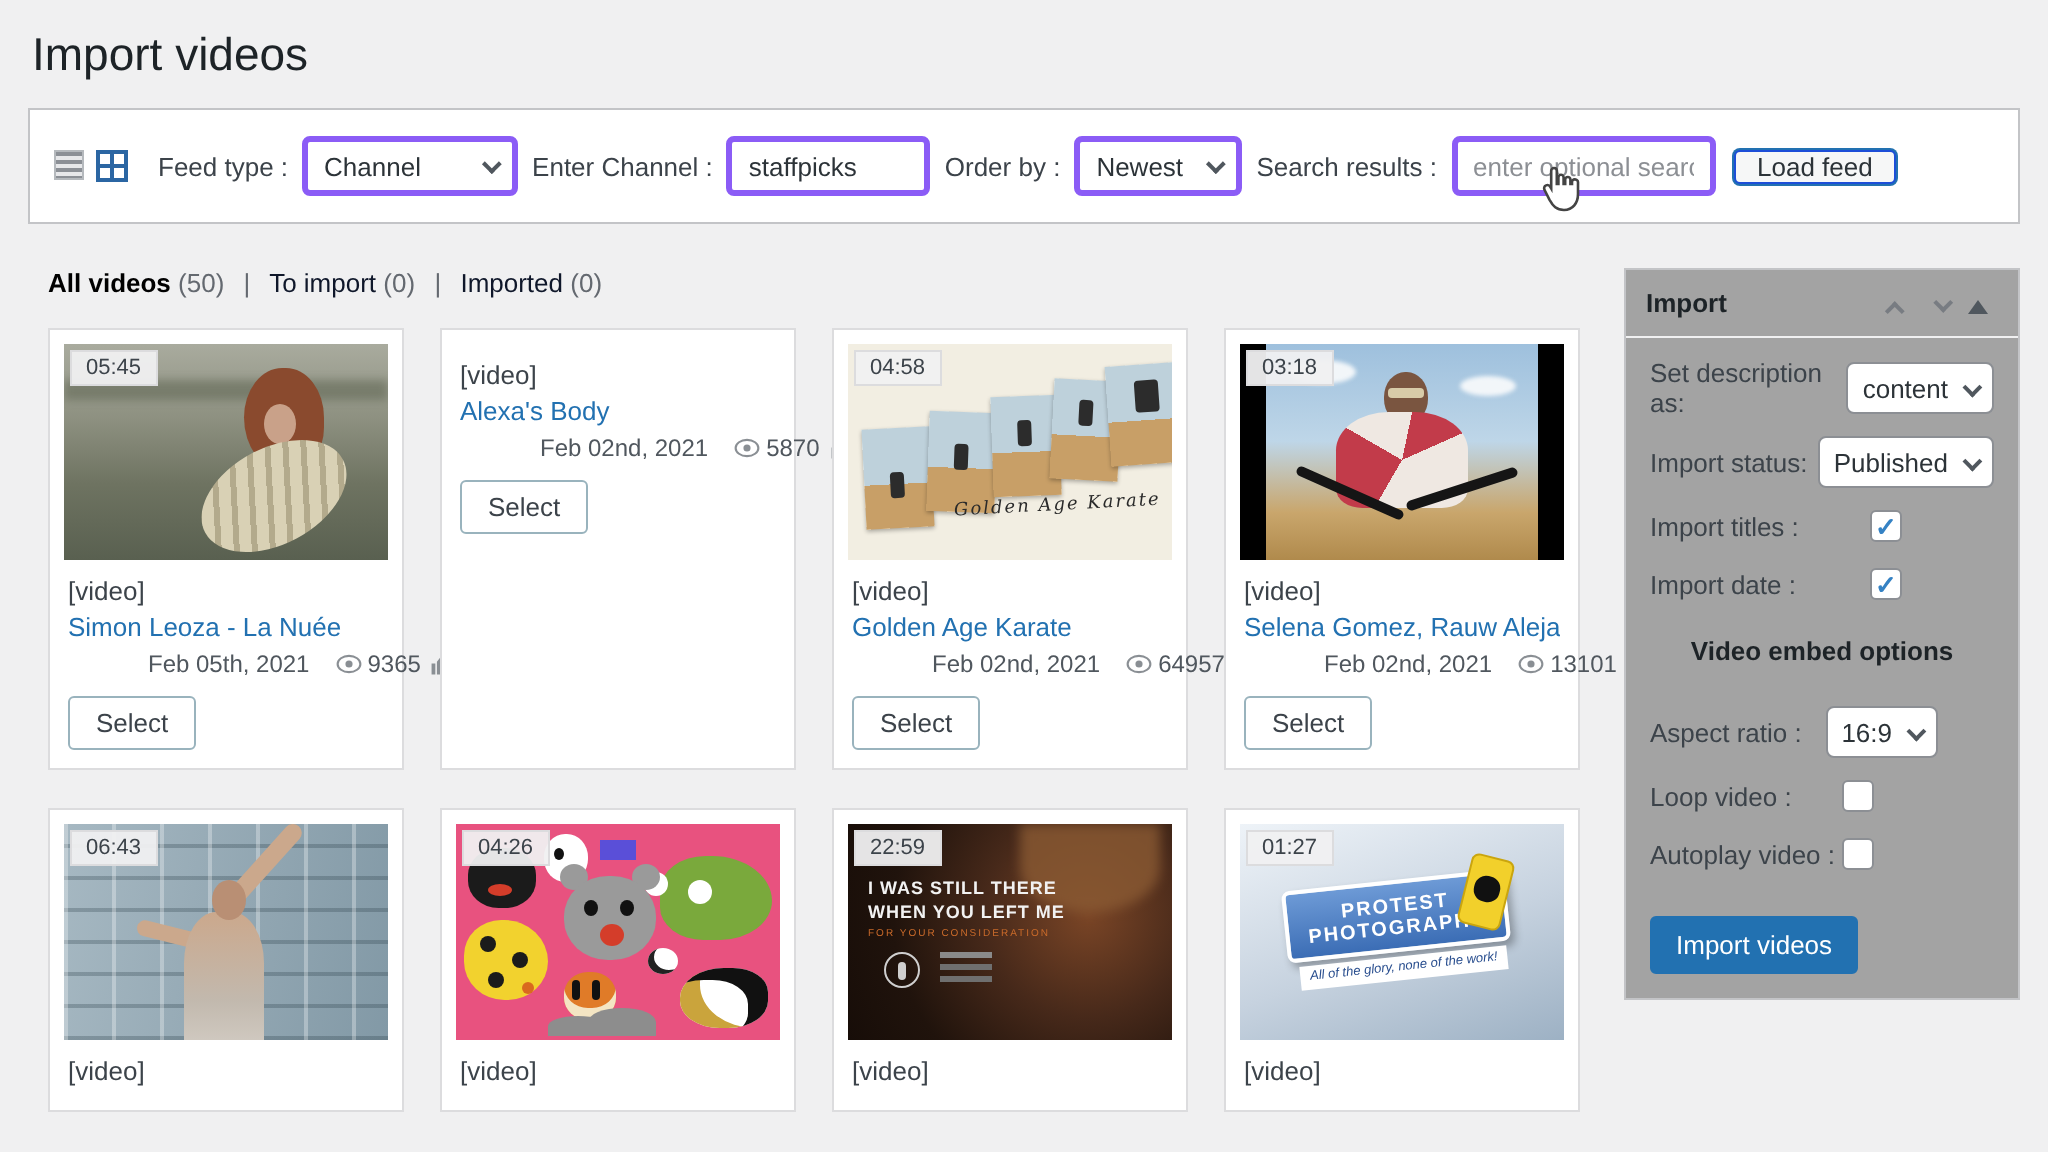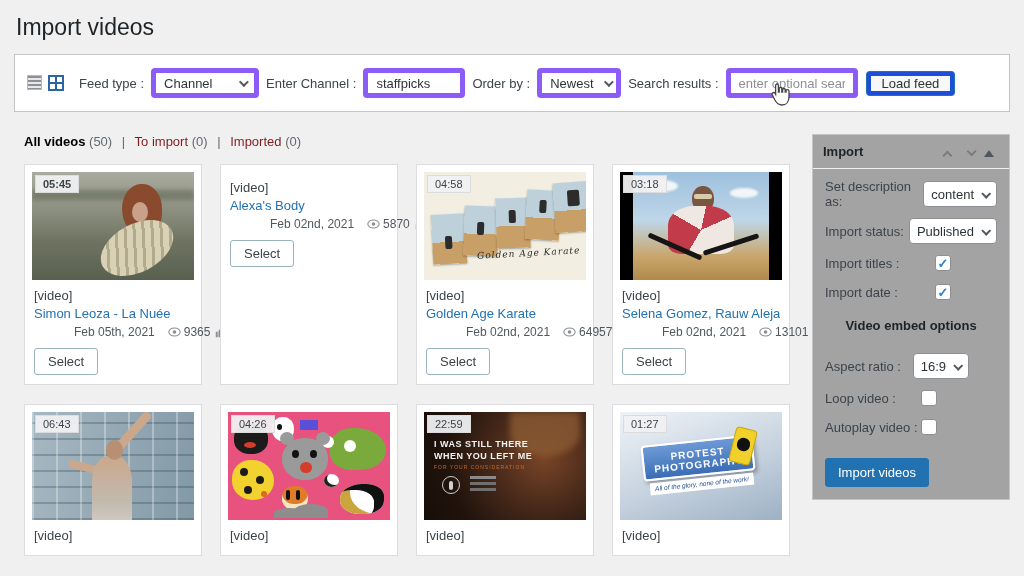--- a/index.html
+++ b/index.html
@@ -15,46 +15,46 @@
   .toolbar-box { margin:13px 14px 0 14px; background:#fff; border:1px solid #c3c4c7; }
   .filter-row { display:flex; align-items:center; gap:7px; padding:13px 12px; }
   .view-icons { display:flex; gap:6px; margin-right:8px; }
   .icon-list { width:15px; height:15px; border:1px solid #b5b9bd; background:
       repeating-linear-gradient(to bottom,#8c9096 0 2px,#e7e8ea 2px 4px); }
   .icon-grid { width:16px; height:16px; border:2px solid #2b66a3; background:
       linear-gradient(#2b66a3,#2b66a3) 50% 0/2px 100% no-repeat,
       linear-gradient(#2b66a3,#2b66a3) 0 50%/100% 2px no-repeat, #fff; }
   .lbl { color:#3c434a; white-space:nowrap; }
   .wp-input, .wp-select {
-    height:30px; border:5px solid #8b5cf6; border-radius:4px; background:#fff;
+    height:30px; border:3px solid #8b5cf6; border-radius:4px; background:#fff;
     color:#2c3338; font-size:13px; font-family:inherit; padding:0 8px;
   }
   .wp-select { display:inline-flex; align-items:center; justify-content:space-between;
     padding-right:8px; position:relative; cursor:pointer; }
   .chev { width:7px; height:7px; border-right:2px solid #50575e; border-bottom:2px solid #50575e;
     transform:rotate(45deg) translateY(-2px); margin-left:10px; flex:0 0 auto; }
   .sel-feedtype { width:108px; } .sel-orderby { width:84px; }
   .in-channel { width:102px; } .in-search { width:132px; }
   .in-search::placeholder { color:#8c8f94; }
   .load-feed-btn {
-    background:#f6f7f7; border:4px solid #1d4ed8; box-shadow:0 0 0 1px #2271b1;
+    background:#f6f7f7; border:1px solid #1d4ed8; box-shadow:0 0 0 1px #2271b1;
     border-radius:3px; color:#2c3338; font-size:13px; font-family:inherit;
     padding:0 11px; margin-left:2px; cursor:pointer;
   }
   .status-row { border-top:1px solid #f0f0f1; background:#fdfdfd; padding:11px 13px; color:#3c434a; }
 
   
   .content-row { display:flex; align-items:flex-start; padding:0 14px; margin-top:22px; }
   .left-col { width:784px; }
   .sidebar { width:198px; margin-left:auto; }
 
   
   .list-tabs { margin-left:10px; white-space:nowrap; }
   .list-tabs .t-strong { font-weight:700; color:#000; }
-  .list-tabs .t-link { color:#7f1d1d; text-decoration:none; cursor:pointer; }
+  .list-tabs .t-link { color:#0f172a; text-decoration:none; cursor:pointer; }
   .list-tabs .t-count { color:#646970; }
   .list-tabs .t-sep { color:#646970; margin:0 6px; }
 
   
   .cards-grid { display:grid; grid-template-columns:repeat(4,178px); gap:19px 18px;
     margin:15px 0 0 10px; }
   .card { background:#fff; border:1px solid #dcdcde; padding:7px; }
   .thumb { position:relative; width:162px; height:108px; overflow:hidden; background:#222; }
   .duration { position:absolute; top:3px; left:3px; background:rgba(240,240,241,.95);
     border:1px solid #dcdcde; color:#3c434a; font-size:11px; padding:2px 7px; z-index:5; }
@@ -64,21 +64,21 @@
     white-space:nowrap; overflow:hidden; margin-bottom:4px; }
   .meta { display:flex; align-items:center; gap:5px; color:#50575e; font-size:12px; white-space:nowrap; }
   .meta .date { margin-right:8px;margin-left:40px; }
   .meta svg { vertical-align:-1px; }
   .stat { display:inline-flex; align-items:center; gap:3px; }
   .select-btn { margin-top:9px; background:#fff; border:1px solid #99b3bd; border-radius:3px;
     color:#3c434a; font-size:13px; font-family:inherit; padding:5px 13px; cursor:pointer; }
 
   
   .thumb .shape { position:absolute; }
-  .t1 { background:linear-gradient(180deg,#a9ab9e 0%,#8d9080 35%,#6e7361 65%,#596050 100%);font-weight:bold; }
+  .t1 { background:linear-gradient(180deg,#a9ab9e 0%,#8d9080 35%,#6e7361 65%,#596050 100%); }
   .t1 .treeline { top:18px; left:0; right:0; height:10px; background:rgba(60,70,50,.35); filter:blur(2px); }
   .t1 .hair { top:12px; right:32px; width:40px; height:52px; border-radius:50% 50% 45% 55%; background:#8a4a2e; }
   .t1 .face { top:30px; right:46px; width:16px; height:20px; border-radius:50%; background:#c9a189; }
   .t1 .bundle { top:52px; right:18px; width:78px; height:48px; border-radius:50%;
       transform:rotate(-28deg); background:repeating-linear-gradient(115deg,#d9d1b5 0 6px,#b3aa8c 6px 9px); }
   .t2 { background:#1a241f; }
   .t2 .bar-t { top:0; left:0; right:0; height:11px; background:#000; }
   .t2 .bar-b { bottom:0; left:0; right:0; height:11px; background:#000; }
   .t2 .trunk { top:11px; left:26px; width:14px; height:86px; background:#0d1410; }
   .t2 .glow { top:11px; left:40%; width:70px; height:86px; background:radial-gradient(ellipse at center,#39503f 0%,transparent 70%); }

